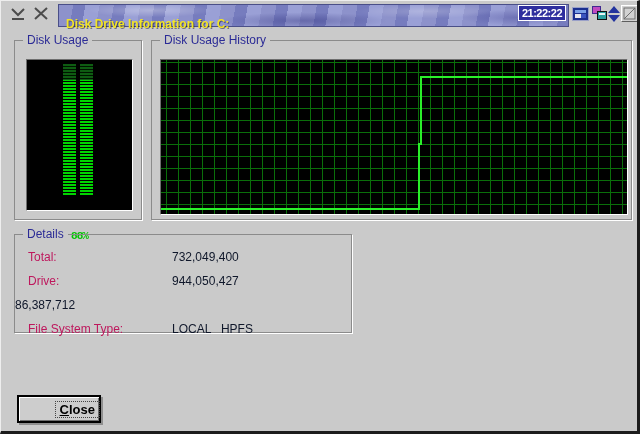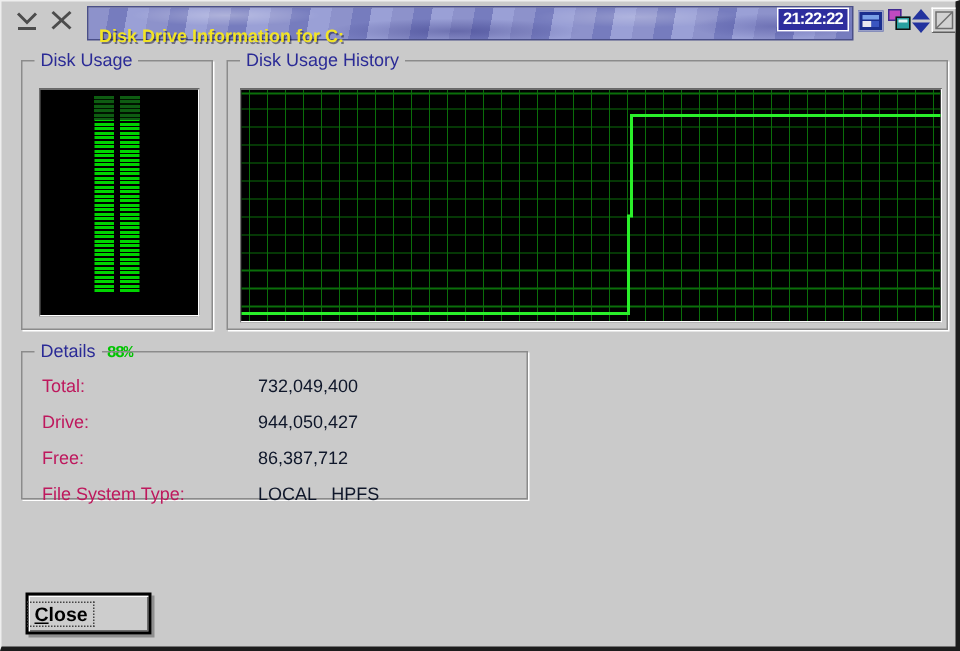--- a/index.html
+++ b/index.html
@@ -113,21 +113,21 @@
   .details-rows { position:absolute; left:0; top:10px; right:0; }
   .detail-row { height:24px; display:flex; align-items:center; }
   .detail-label { margin-left:13px; width:144px; color:#be185d; font-size:12px; }
   .detail-value { color:#0f172a; font-size:12px; white-space:pre; }
 
   
   .close-btn {
     position:absolute; left:16px; top:394px; width:84px; height:28px;
     background:#cdcdcd; border:2px solid #000;
     box-shadow:inset 1px 1px 0 #ffffff, inset -1px -1px 0 #6e6e6e, 2px 2px 0 #8f8f8f;
-    display:flex; align-items:center; justify-content:flex-start; cursor:pointer;
+    display:flex; align-items:center; justify-content:flex-end; cursor:pointer;
   }
   .close-btn .lbl {
     font-weight:bold; font-size:13px; color:#000;
     outline:1px dotted #444; padding:0 4px;
   }
   .close-btn .lbl::first-letter { text-decoration:underline; }
 </style>
 </head>
 <body>
 
@@ -199,21 +199,20 @@
     <div class="details-rows">
       <div class="detail-row">
         <span class="detail-label">Total:</span>
         <span class="detail-value">732,049,400</span>
       </div>
       <div class="detail-row">
         <span class="detail-label">Drive:</span>
         <span class="detail-value">944,050,427</span>
       </div>
       <div class="detail-row">
-        <span class="detail-label">Free:</span>
         <span class="detail-value">86,387,712</span>
       </div>
       <div class="detail-row">
         <span class="detail-label">File System Type:</span>
         <span class="detail-value">LOCAL   HPFS</span>
       </div>
     </div>
   </div>
 
   <div class="close-btn">

